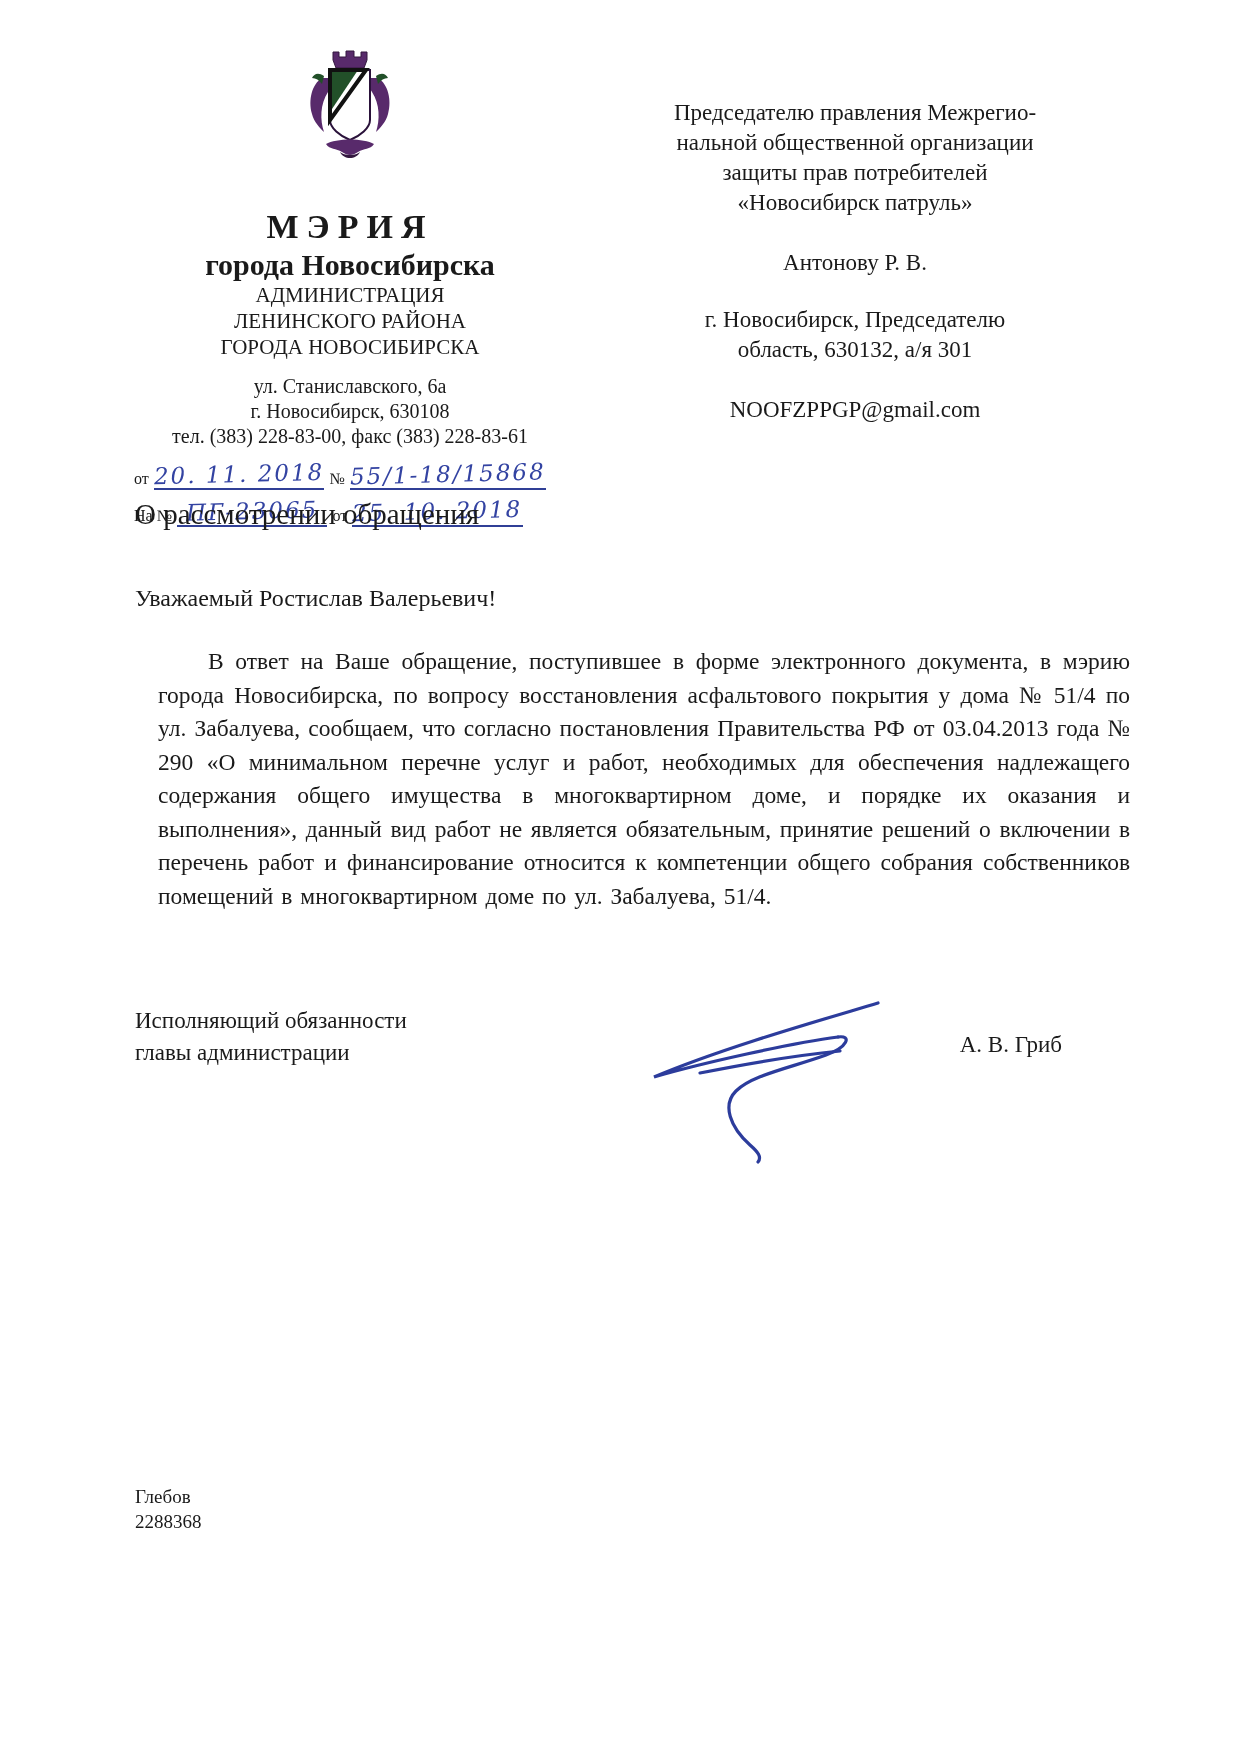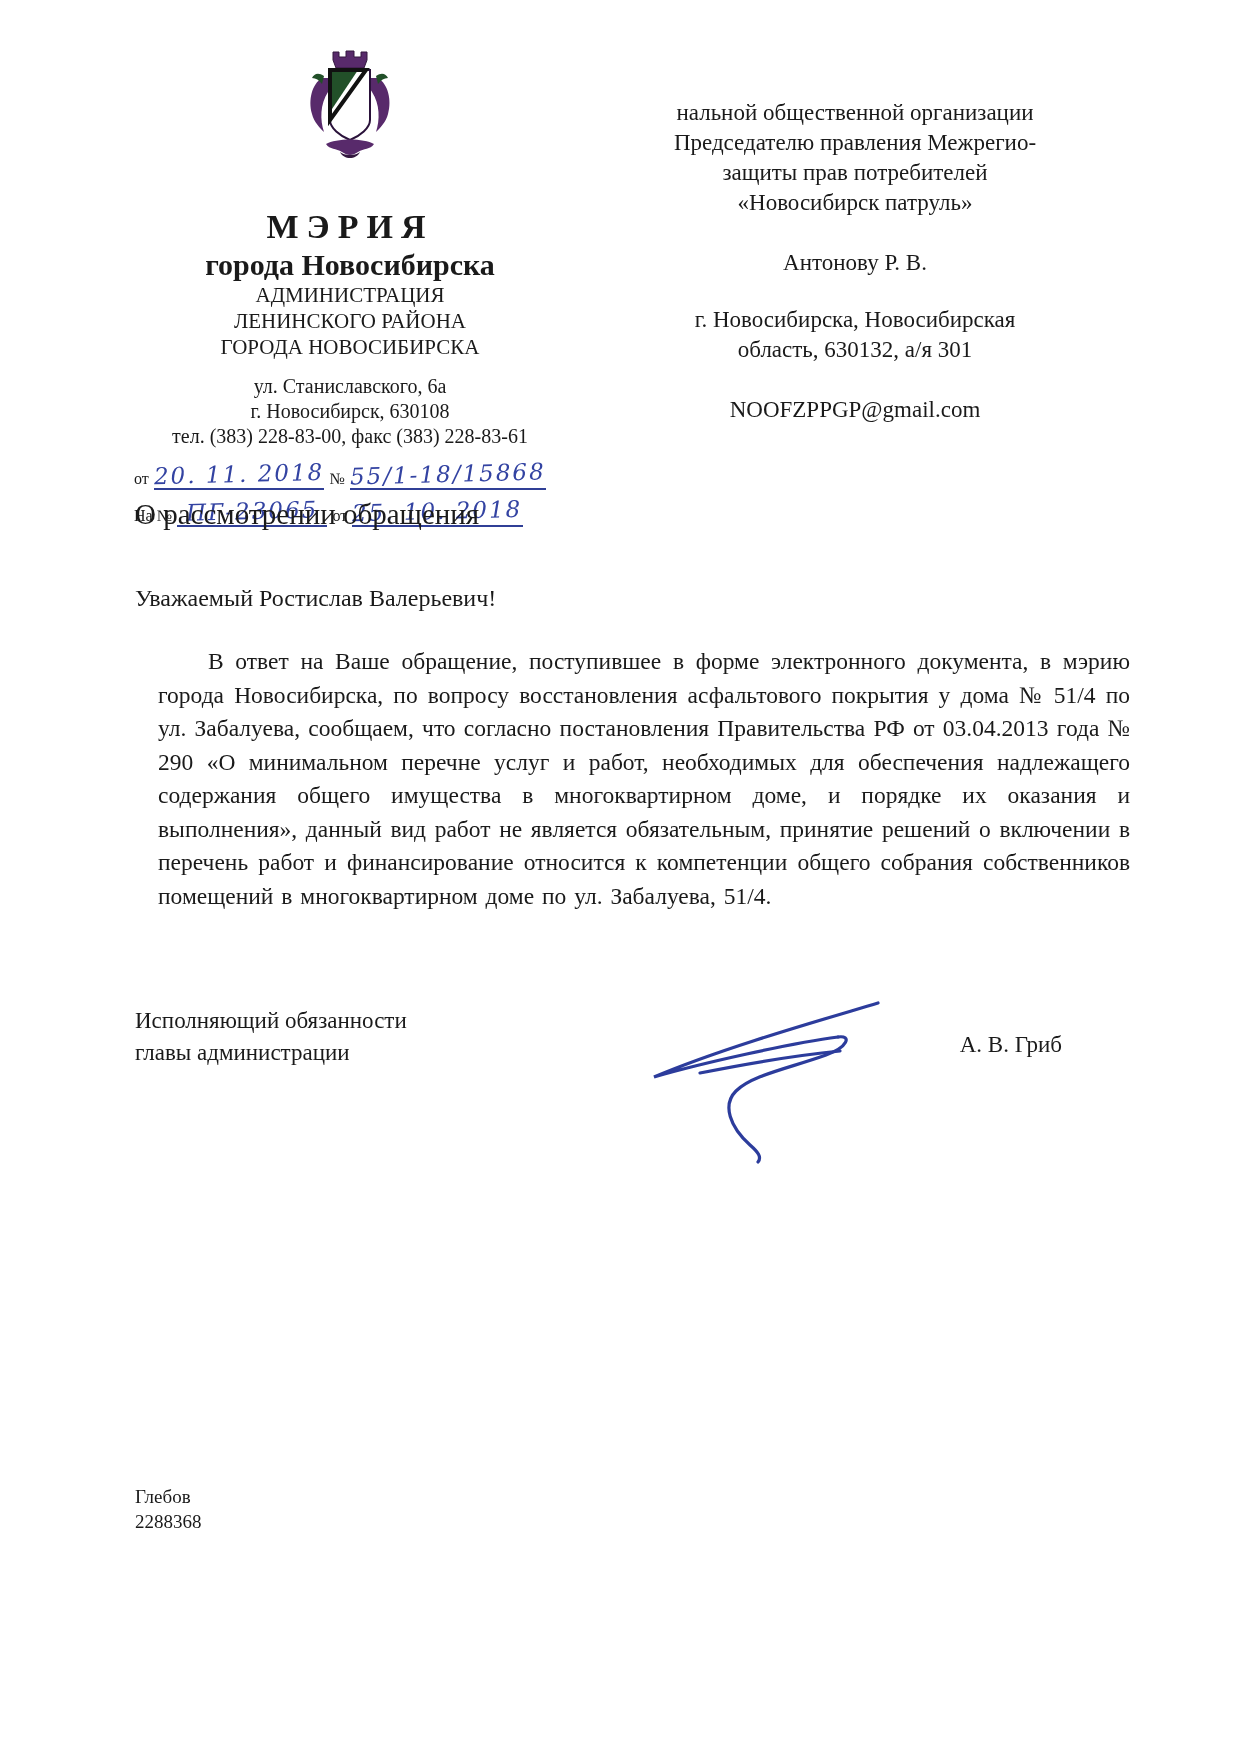--- a/index.html
+++ b/index.html
@@ -91,28 +91,28 @@
       <div class="ref-row">
         <span class="ref-label">На №</span>
         <span class="blank b3"><span class="hw">ПГ-23065</span></span>
         <span class="ref-label">от</span>
         <span class="blank b4"><span class="hw">25. 10. 2018</span></span>
       </div>
     </div>
   </div>
 
   <div class="recipient">
+    <div>Председателю правления Межрегио-</div>
     <div>нальной общественной организации</div>
-    <div>Председателю правления Межрегио-</div>
     <div>защиты прав потребителей</div>
     <div>«Новосибирск патруль»</div>
     <div class="gap-lg"></div>
     <div>Антонову Р. В.</div>
     <div class="gap-md"></div>
-    <div>г. Новосибирска, Новосибирская</div>
+    <div>г. Новосибирск, Председателю</div>
     <div>область, 630132, а/я 301</div>
     <div class="gap-lg"></div>
     <div>NOOFZPPGP@gmail.com</div>
   </div>
 
   <div class="subject">О рассмотрении обращения</div>
 
   <div class="salutation">Уважаемый Ростислав Валерьевич!</div>
 
   <div class="body-text">В ответ на Ваше обращение, поступившее в форме электронного документа, в мэрию города Новосибирска, по вопросу восстановления асфальтового покрытия у дома № 51/4 по ул. Забалуева, сообщаем, что согласно постановления Правительства РФ от 03.04.2013 года № 290 «О минимальном перечне услуг и работ, необходимых для обеспечения надлежащего содержания общего имущества в многоквартирном доме, и порядке их оказания и выполнения», данный вид работ не является обязательным, принятие решений о включении в перечень работ и финансирование относится к компетенции общего собрания собственников помещений в многоквартирном доме по ул. Забалуева, 51/4.</div>

